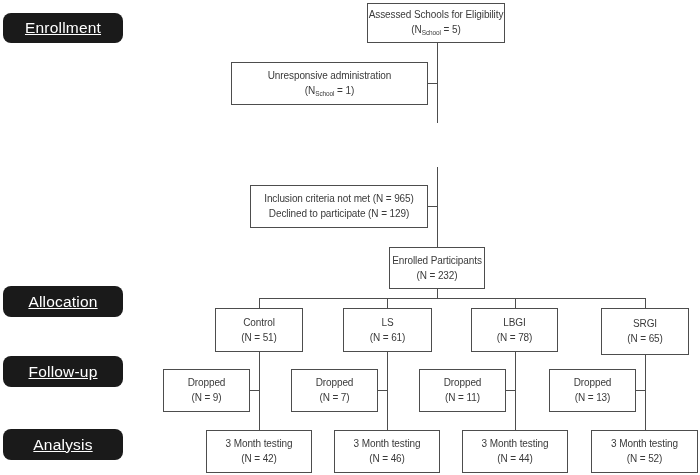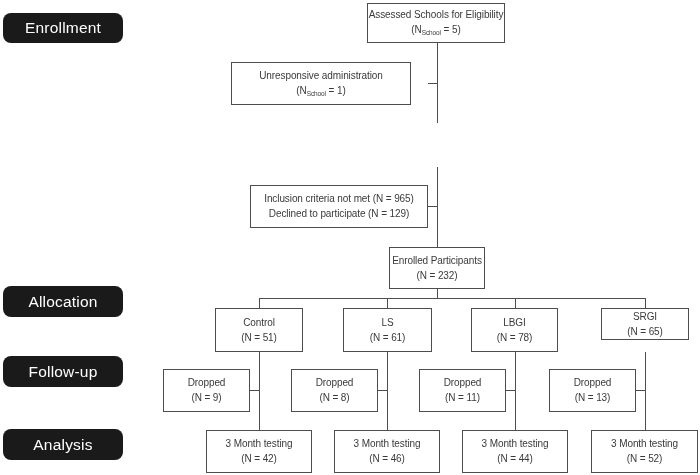--- a/index.html
+++ b/index.html
@@ -14,21 +14,21 @@
   #connectors line{stroke:var(--line);stroke-width:1;}
   .box{position:absolute;z-index:2;background:#fff;border:1px solid var(--box-border);
        display:flex;flex-direction:column;align-items:center;justify-content:center;
        gap:3px;font-size:10px;letter-spacing:-0.1px;color:var(--box-text);
        white-space:nowrap;box-sizing:border-box;line-height:12px;}
   .box .ln{display:block;}
   sub{font-size:6.5px;line-height:1;vertical-align:-2px;}
   .stage{position:absolute;left:3px;width:120px;height:31px;z-index:2;
          background:var(--stage-bg);color:var(--stage-text);border-radius:8px;
          display:flex;align-items:center;justify-content:center;
-         font-size:15.5px;letter-spacing:0.2px;}
+         font-size:15.5px;letter-spacing:0.2px;text-decoration:underline;}
 </style>
 </head>
 <body>
 
 <div id="canvas">
 
   <svg id="connectors" width="700" height="475" shape-rendering="crispEdges">
 
     <line x1="437" y1="43" x2="437" y2="123"></line>
     <line x1="437" y1="167" x2="437" y2="247"></line>
@@ -65,21 +65,21 @@
   </div>
   <div class="stage" style="top:429px">
     <span>Analysis</span>
   </div>
 
   <div class="box" style="left:367px;top:3px;width:138px;height:40px">
     <span class="ln">Assessed Schools for Eligibility</span>
     <span class="ln"><span>(N</span><sub>School</sub><span> = 5)</span></span>
   </div>
 
-  <div class="box" style="left:231px;top:62px;width:180px;height:43px">
+  <div class="box" style="left:231px;top:62px;width:197px;height:43px">
     <span class="ln">Unresponsive administration</span>
     <span class="ln"><span>(N</span><sub>School</sub><span> = 1)</span></span>
   </div>
 
 
   <div class="box" style="left:250px;top:185px;width:178px;height:43px">
     <span class="ln">Inclusion criteria not met (N = 965)</span>
     <span class="ln">Declined to participate (N = 129)</span>
   </div>
 
@@ -100,41 +100,41 @@
     <span class="ln">3 Month testing</span>
     <span class="ln">(N = 42)</span>
   </div>
 
   <div class="box" style="left:343px;top:308px;width:89px;height:44px">
     <span class="ln">LS</span>
     <span class="ln">(N = 61)</span>
   </div>
   <div class="box" style="left:291px;top:369px;width:87px;height:43px">
     <span class="ln">Dropped</span>
-    <span class="ln">(N = 8)</span>
+    <span class="ln">(N = 7)</span>
   </div>
   <div class="box" style="left:334px;top:430px;width:106px;height:43px">
     <span class="ln">3 Month testing</span>
     <span class="ln">(N = 46)</span>
   </div>
 
   <div class="box" style="left:471px;top:308px;width:87px;height:44px">
     <span class="ln">LBGI</span>
     <span class="ln">(N = 78)</span>
   </div>
   <div class="box" style="left:419px;top:369px;width:87px;height:43px">
     <span class="ln">Dropped</span>
     <span class="ln">(N = 11)</span>
   </div>
   <div class="box" style="left:462px;top:430px;width:106px;height:43px">
     <span class="ln">3 Month testing</span>
     <span class="ln">(N = 44)</span>
   </div>
 
-  <div class="box" style="left:601px;top:308px;width:88px;height:32px">
+  <div class="box" style="left:601px;top:308px;width:88px;height:47px">
     <span class="ln">SRGI</span>
     <span class="ln">(N = 65)</span>
   </div>
   <div class="box" style="left:549px;top:369px;width:87px;height:43px">
     <span class="ln">Dropped</span>
     <span class="ln">(N = 13)</span>
   </div>
   <div class="box" style="left:591px;top:430px;width:107px;height:43px">
     <span class="ln">3 Month testing</span>
     <span class="ln">(N = 52)</span>

